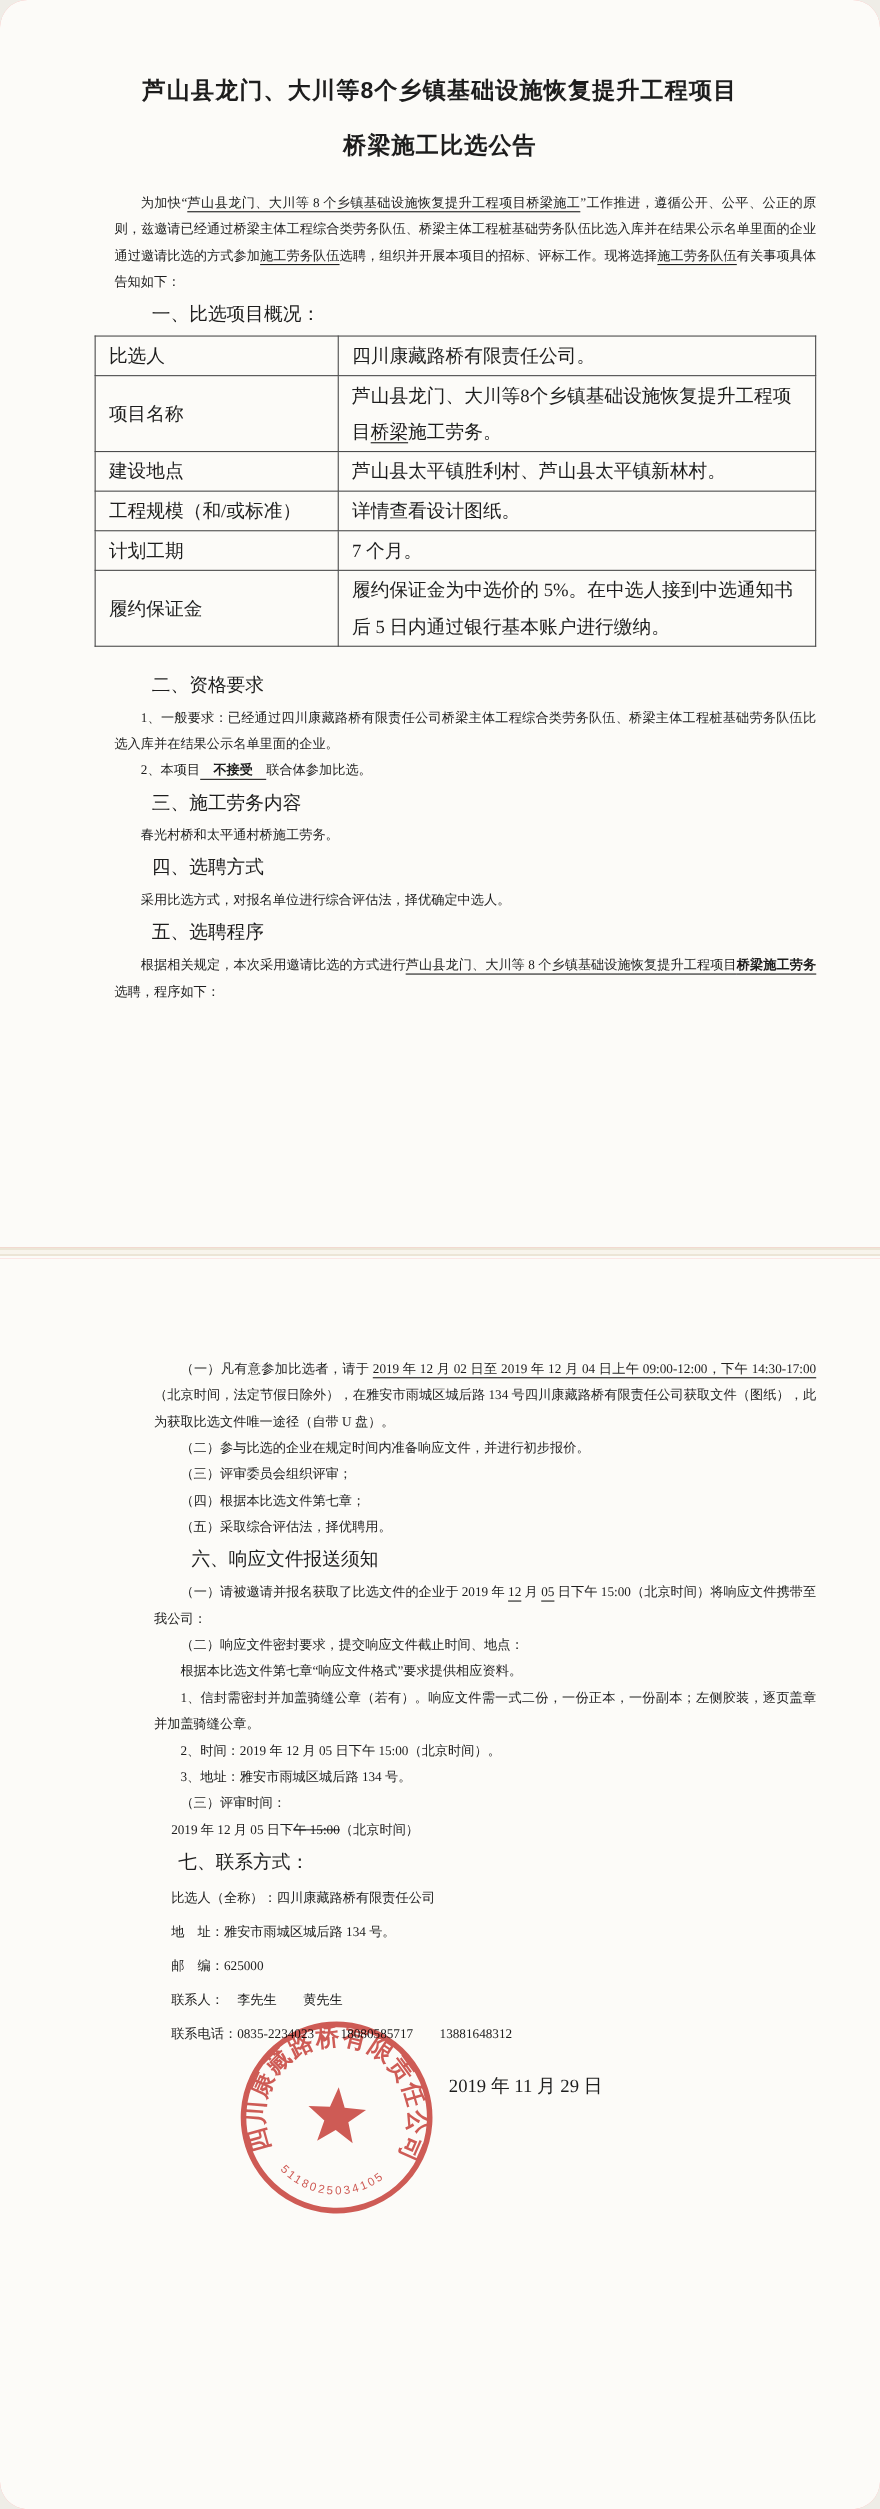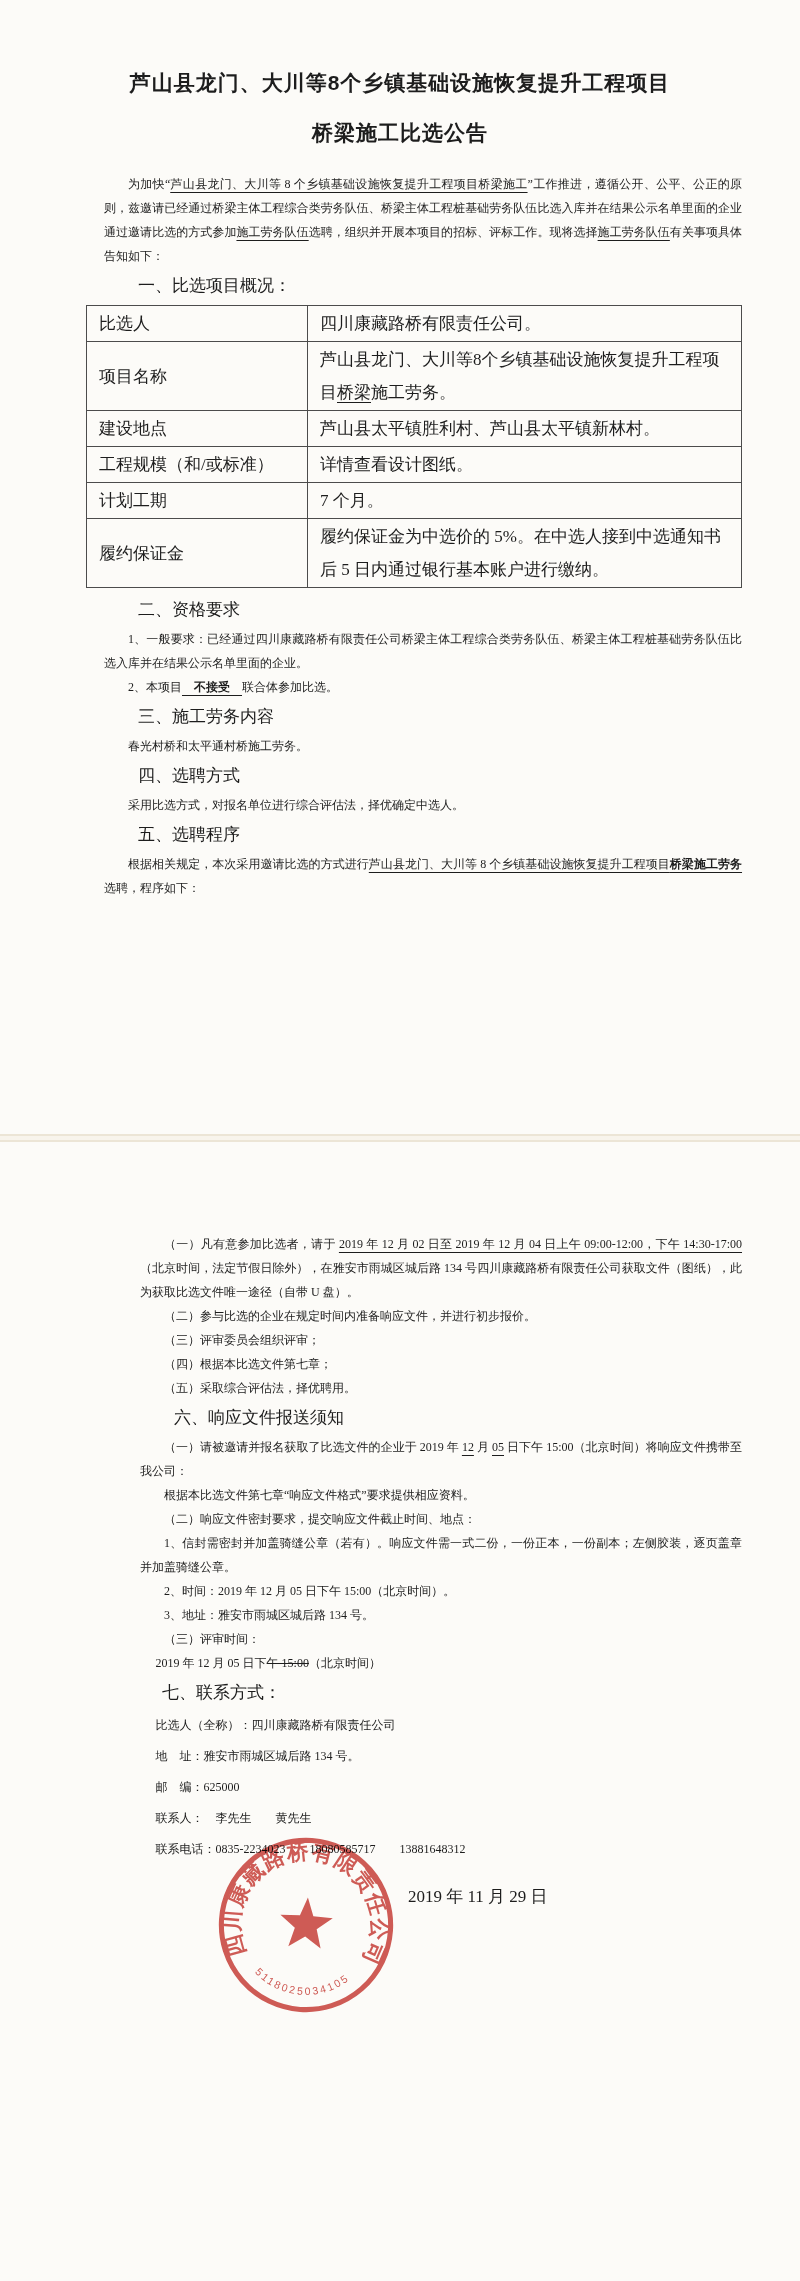--- a/index.html
+++ b/index.html
@@ -4,20 +4,21 @@
 <style>
   html,body{margin:0;padding:0;background:#efede7;}
   .doc{
     position:relative;
     width:800px;height:2281px;
     margin:0 auto;
     background:#fca5a5;
     font-family:"Liberation Serif","DejaVu Serif",serif;
     color:#1d1d1d;
     overflow:hidden;
+    border-radius:25px;
   }
   .doc::before{ 
     content:"";position:absolute;inset:0;pointer-events:none;
     background:repeating-linear-gradient(90deg,rgba(210,200,185,.05) 0 3px,rgba(255,255,255,0) 3px 9px);
   }
   .page{position:absolute;left:0;width:800px;background:#fcfbf8;}
   .page-1{top:0;height:1134px;}
   .page-2{top:1144px;height:1137px;}
   .seam{position:absolute;top:1134px;left:0;width:800px;height:10px;
         background:linear-gradient(#ece5d6 0 2px,#f8f4ec 2px 6px,#ece5d6 6px 8px,#fcfbf8 8px);}
@@ -32,21 +33,21 @@
   p{margin:0;}
   .para{font-size:12px;line-height:24px;text-align:justify;text-indent:2em;}
   .hd{font-size:17px;line-height:35px;font-weight:normal;text-indent:2em;
       font-family:"Liberation Sans","DejaVu Sans",sans-serif;}
   .ul{text-decoration:underline;text-underline-offset:4px;}
   .b{font-weight:bold;}
   .strike{text-decoration:line-through;}
   .contact{font-size:12px;line-height:31px;text-indent:1.3em;text-align:left;}
   .date-line{font-size:17px;line-height:32px;margin-top:16px;padding-left:268px;}
   table.overview{
-    border-collapse:collapse;width:656px;margin:2px 0 4px -18px;
+    border-collapse:collapse;width:656px;margin:2px 0 17px -18px;
     font-size:17px;
   }
   table.overview td{
     border:1.4px solid #4c4c4c;line-height:33px;padding:1px 12px;
     vertical-align:middle;text-align:left;
   }
   td.tl{width:196px;padding-left:9px;}
   .stamp{
     position:absolute;left:214px;top:1833px;width:184px;height:184px;
     opacity:.82;mix-blend-mode:multiply;transform:rotate(4deg);
@@ -128,22 +129,22 @@
       </p>
       <p class="para">（二）参与比选的企业在规定时间内准备响应文件，并进行初步报价。</p>
       <p class="para">（三）评审委员会组织评审；</p>
       <p class="para">（四）根据本比选文件第七章；</p>
       <p class="para">（五）采取综合评估法，择优聘用。</p>
 
       <p class="hd">六、响应文件报送须知</p>
       <p class="para">
         <span>（一）请被邀请并报名获取了比选文件的企业于 2019 年 </span><span class="ul">12</span><span> 月 </span><span class="ul">05</span><span> 日下午 15:00（北京时间）将响应文件携带至我公司：</span>
       </p>
+      <p class="para">（二）响应文件密封要求，提交响应文件截止时间、地点：</p>
       <p class="para">根据本比选文件第七章“响应文件格式”要求提供相应资料。</p>
-      <p class="para">（二）响应文件密封要求，提交响应文件截止时间、地点：</p>
       <p class="para">1、信封需密封并加盖骑缝公章（若有）。响应文件需一式二份，一份正本，一份副本；左侧胶装，逐页盖章并加盖骑缝公章。</p>
       <p class="para">2、时间：2019 年 12 月 05 日下午 15:00（北京时间）。</p>
       <p class="para">3、地址：雅安市雨城区城后路 134 号。</p>
       <p class="para">（三）评审时间：</p>
       <p class="para" style="text-indent:1.3em">
         <span>2019 年 12 月 05 日下</span><span class="strike">午 15:00</span><span>（北京时间）</span>
       </p>
 
       <p class="hd" style="text-indent:1.3em">七、联系方式：</p>
       <p class="contact">比选人（全称）：四川康藏路桥有限责任公司</p>

